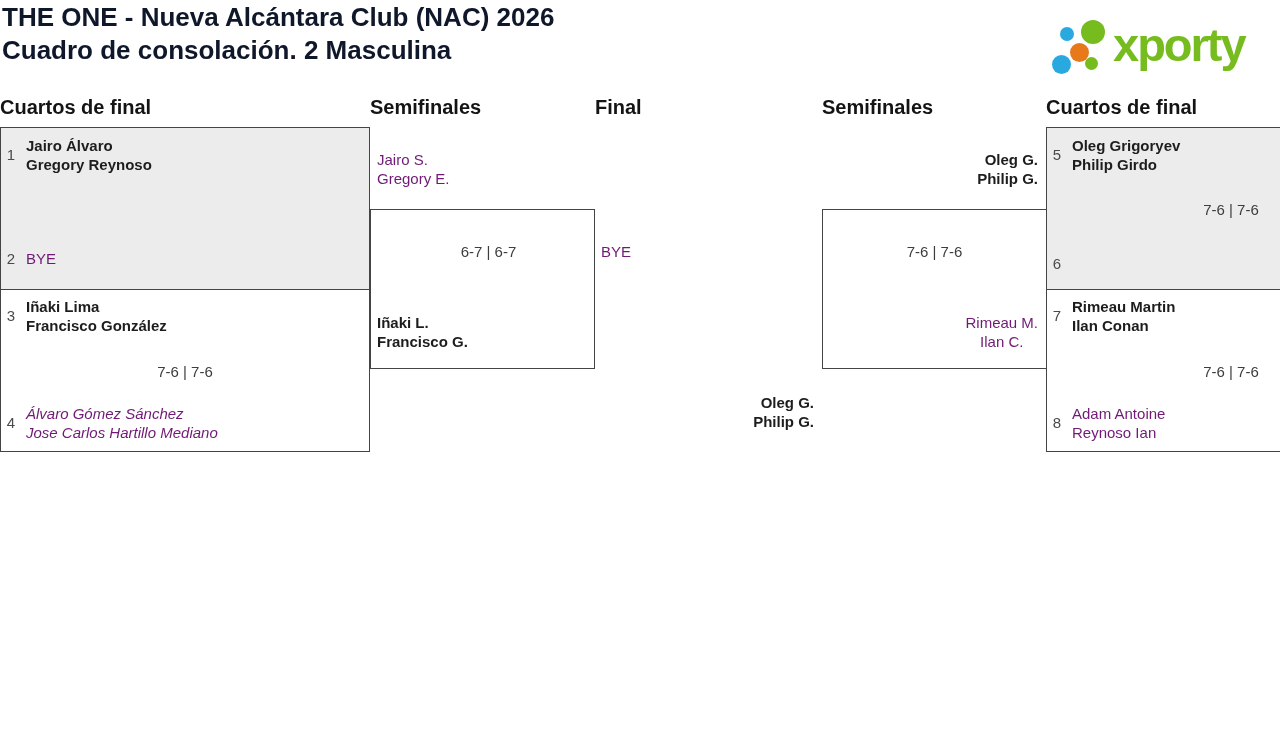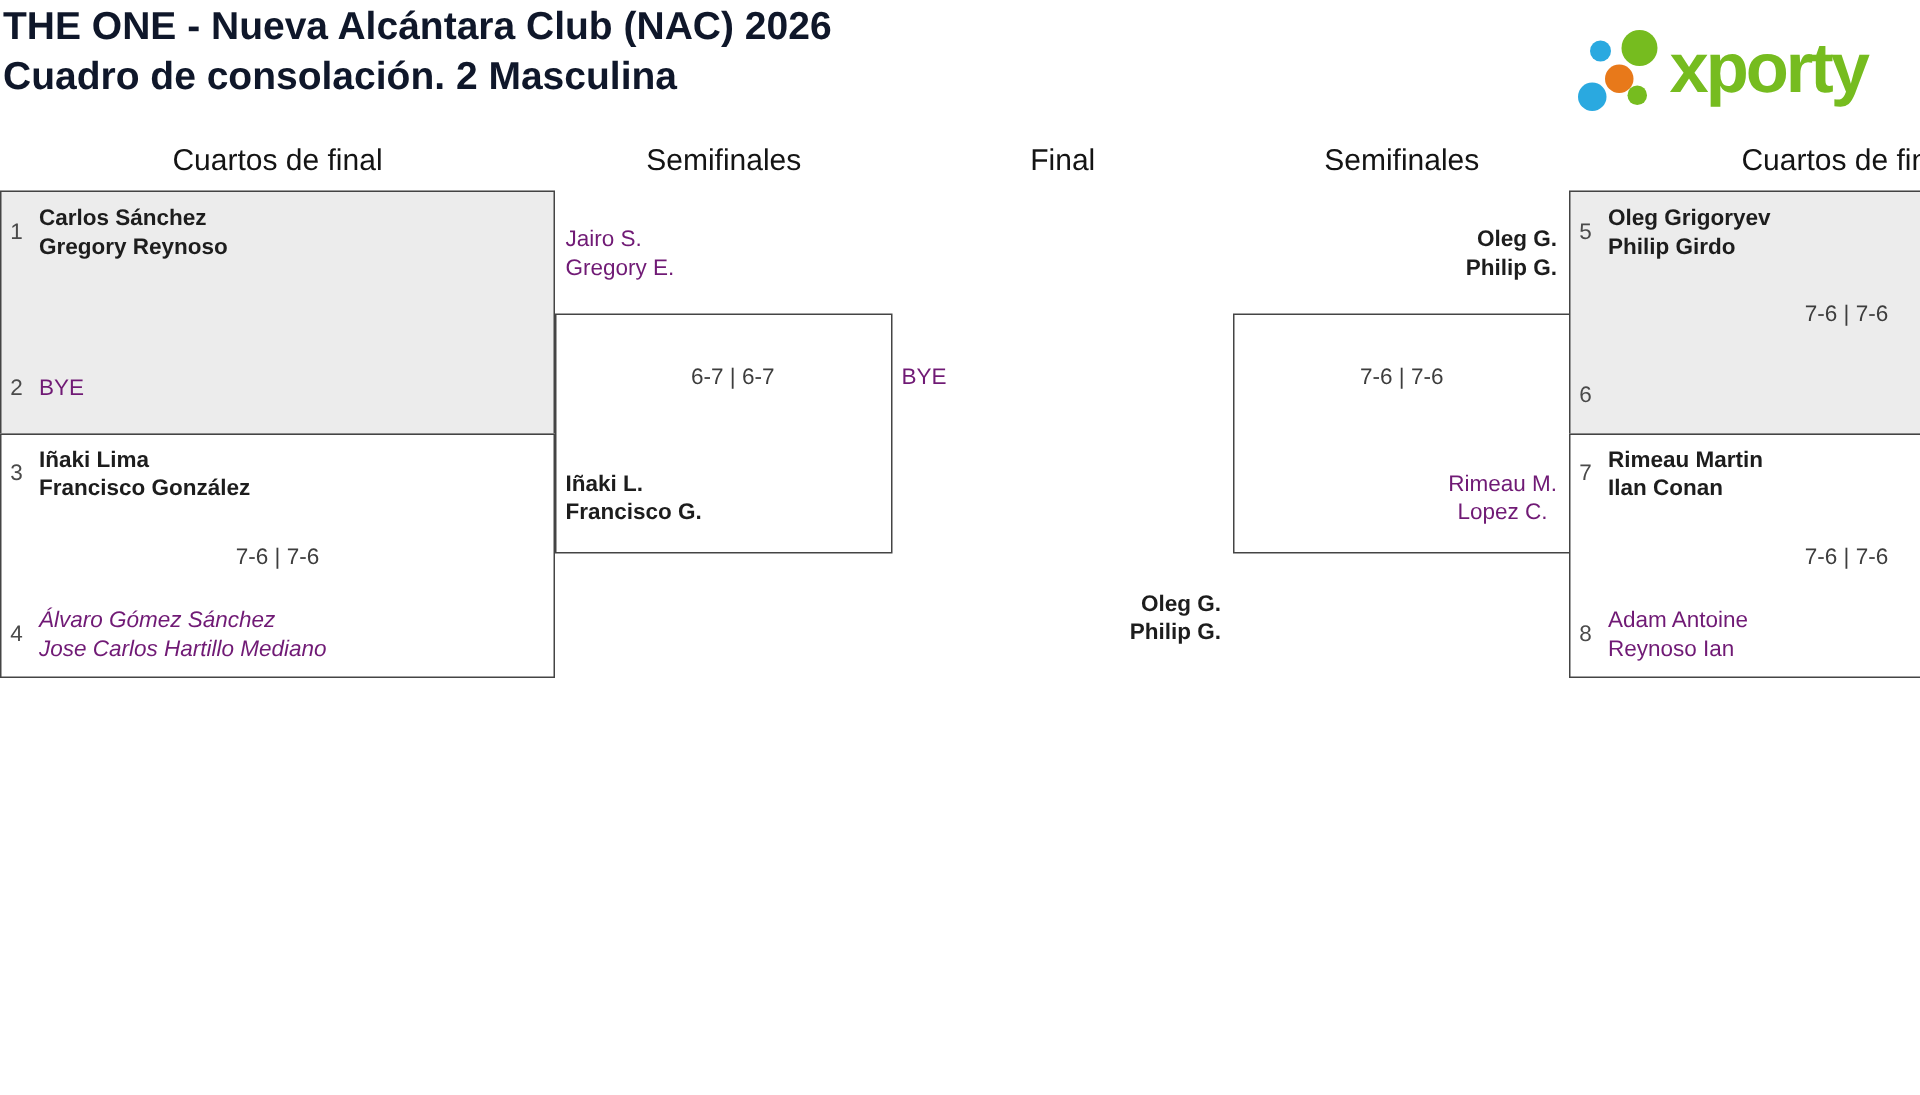--- a/index.html
+++ b/index.html
@@ -2,21 +2,21 @@
 <html><head>
 <meta charset="utf-8">
 <style>
   html,body{margin:0;padding:0;background:#ffffff;}
   body{width:1280px;height:730px;overflow:hidden;font-family:"Liberation Sans",sans-serif;}
   .page{position:relative;width:1280px;height:730px;overflow:hidden;background:#fff;}
   .abs{position:absolute;}
 
   .title{left:2px;top:1px;font-size:26px;line-height:33px;font-weight:700;color:#0f172a;white-space:nowrap;}
 
-  .col-header{top:96px;font-size:20px;line-height:23px;font-weight:400;color:#141414;text-align:center;white-space:nowrap;}
+  .col-header{top:96px;font-size:20px;line-height:23px;font-weight:700;color:#141414;text-align:left;white-space:nowrap;}
 
   .box{position:absolute;box-sizing:border-box;border:1px solid #444444;background:#ffffff;}
   .box.grey{background:#ececec;}
 
   .name{font-size:15px;line-height:19px;color:#701a75;white-space:nowrap;}
   .name-block.winner .name{font-weight:700;color:#1d1d1d;}
   .seed{font-size:15px;line-height:19px;color:#4a4a4a;width:22px;text-align:center;}
   .score{font-size:15px;line-height:19px;color:#3d3d3d;text-align:center;}
   .right{text-align:right;}
 
@@ -48,21 +48,21 @@
 
   <div class="abs col-header" style="left:0;width:370px;">Cuartos de final</div>
   <div class="abs col-header" style="left:370px;width:225px;">Semifinales</div>
   <div class="abs col-header" style="left:595px;width:227px;">Final</div>
   <div class="abs col-header" style="left:822px;width:225px;">Semifinales</div>
   <div class="abs col-header" style="left:1046px;width:370px;">Cuartos de final</div>
 
   <div class="box grey" style="left:0;top:127px;width:370px;height:163px;"></div>
   <div class="abs seed" style="left:0;top:145px;">1</div>
   <div class="abs name-block winner" style="left:26px;top:136px;">
-    <div class="name">Carlos Sánchez</div>
+    <div class="name">Jairo Álvaro</div>
     <div class="name">Gregory Reynoso</div>
   </div>
   <div class="abs seed" style="left:0;top:249px;">2</div>
   <div class="abs name-block" style="left:26px;top:249px;">
     <div class="name">BYE</div>
   </div>
 
   <div class="box" style="left:0;top:289px;width:370px;height:163px;"></div>
   <div class="abs seed" style="left:0;top:306px;">3</div>
   <div class="abs name-block winner" style="left:26px;top:297px;">
@@ -96,21 +96,21 @@
   </div>
 
   <div class="box" style="left:822px;top:209px;width:225px;height:160px;"></div>
   <div class="abs name-block winner right" style="right:242px;top:150px;">
     <div class="name">Oleg G.</div>
     <div class="name">Philip G.</div>
   </div>
   <div class="abs score" style="left:822px;top:242px;width:225px;">7-6 | 7-6</div>
   <div class="abs name-block right" style="right:242px;top:313px;text-align:center;">
     <div class="name">Rimeau M.</div>
-    <div class="name">Lopez C.</div>
+    <div class="name">Ilan C.</div>
   </div>
 
   <div class="box grey" style="left:1046px;top:127px;width:370px;height:163px;"></div>
   <div class="abs seed" style="left:1046px;top:145px;">5</div>
   <div class="abs name-block winner" style="left:1072px;top:136px;">
     <div class="name">Oleg Grigoryev</div>
     <div class="name">Philip Girdo</div>
   </div>
   <div class="abs score" style="left:1046px;top:200px;width:370px;">7-6 | 7-6</div>
   <div class="abs seed" style="left:1046px;top:254px;">6</div>

